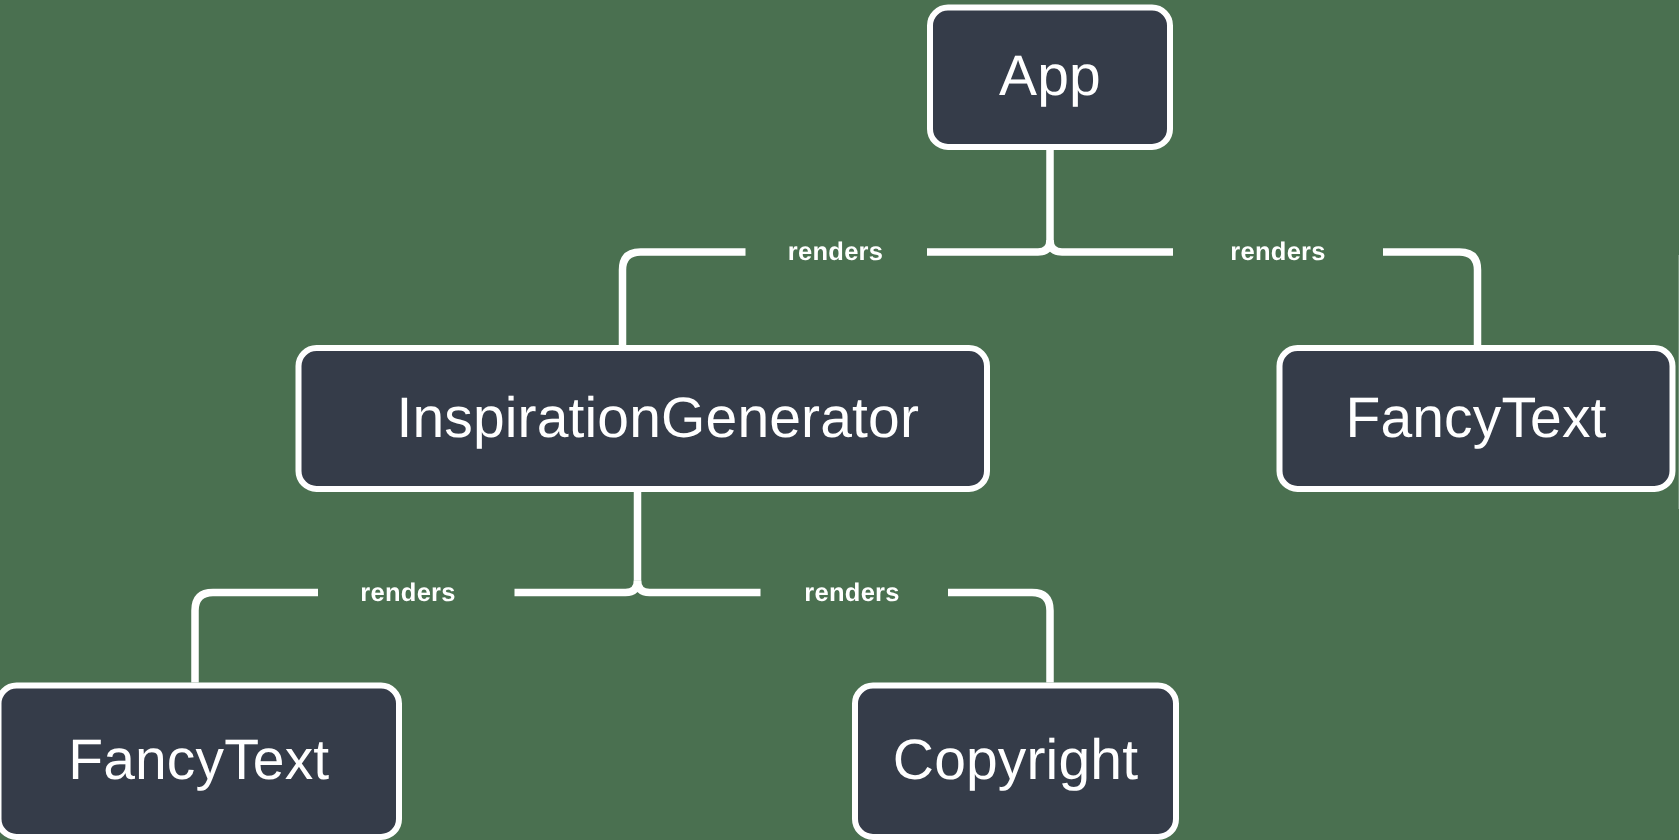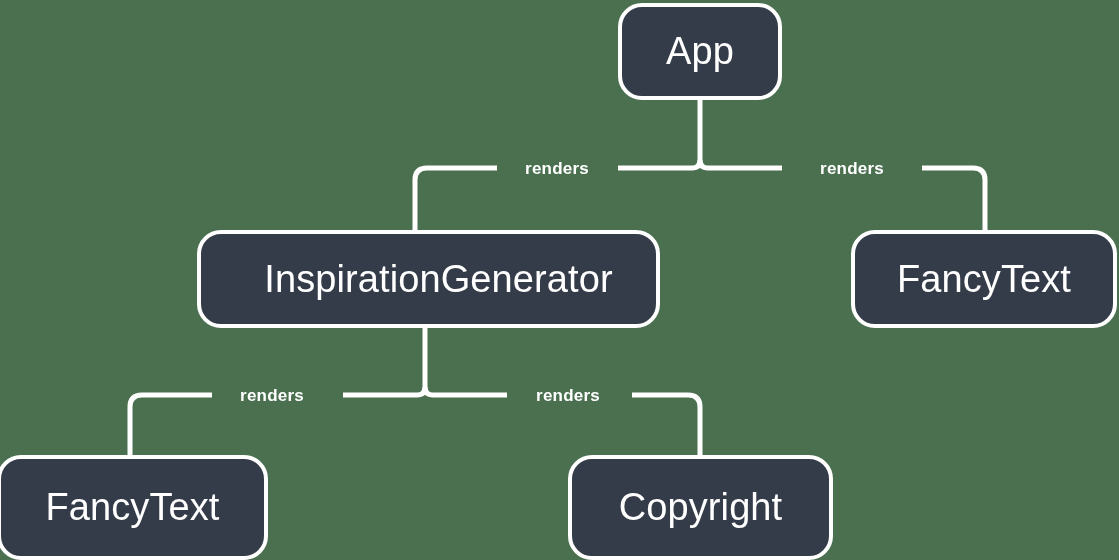--- a/index.html
+++ b/index.html
@@ -24,21 +24,21 @@
     left: 0;
     top: 0;
     width: 1119px;
     height: 560px;
   }
   .node {
     position: absolute;
     box-sizing: border-box;
     background: #353c49;
     border: 4px solid #ffffff;
-    border-radius: 24px;
+    border-radius: 14px;
     display: flex;
     align-items: center;
     justify-content: center;
     color: #ffffff;
     font-size: 38px;
     font-weight: 400;
     letter-spacing: 0.1px;
     white-space: nowrap;
   }
   .edge-label {
@@ -87,21 +87,21 @@
   </div>
 
   <div class="node" style="left:851px; top:230px; width:266px; height:98px;">
     <span>FancyText</span>
   </div>
 
   <div class="node" style="left:-3px; top:455px; width:271px; height:105px;">
     <span>FancyText</span>
   </div>
 
-  <div class="node" style="left:568px; top:455px; width:265px; height:105px;">
+  <div class="node" style="left:568px; top:455px; width:218px; height:105px;">
     <span>Copyright</span>
   </div>
 
   <div class="edge-label" style="left:557px; top:168px;">renders</div>
 
   <div class="edge-label" style="left:852px; top:168px;">renders</div>
 
   <div class="edge-label" style="left:272px; top:395px;">renders</div>
 
   <div class="edge-label" style="left:568px; top:395px;">renders</div>

